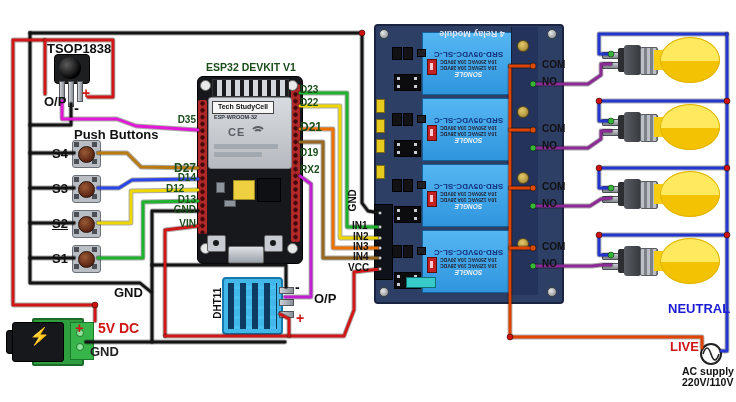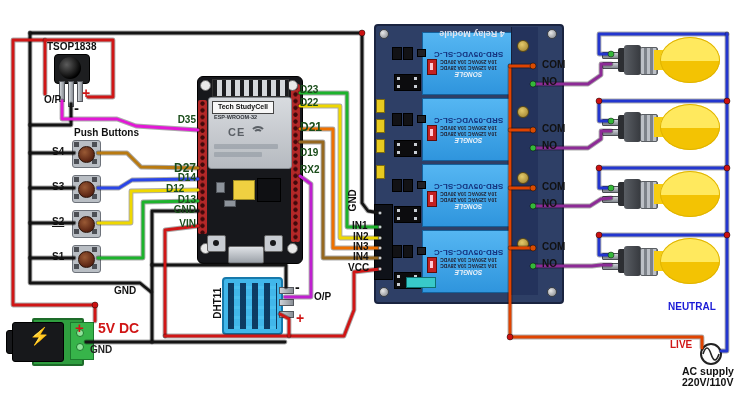--- a/index.html
+++ b/index.html
@@ -1,19 +1,19 @@
 <!DOCTYPE html>
 <html><head>
 <meta charset="utf-8">
 <style>
   html,body{margin:0;padding:0;background:#fff;}
   .canvas{position:relative;width:736px;height:402px;background:#ffffff;overflow:hidden;
           font-family:"Liberation Sans",sans-serif;}
   svg.wires{position:absolute;left:0;top:0;z-index:6;pointer-events:none;}
-  .t{position:absolute;font-weight:bold;color:#111;font-size:10px;line-height:1.05;white-space:nowrap;z-index:8;}
+  .t{position:absolute;font-weight:bold;color:#111;font-size:13px;line-height:1.05;white-space:nowrap;z-index:8;}
   .grn{color:#1a4d1a;}
   .red{color:#d01616;}
   .blue{color:#1b1bd6;}
   .rot180{transform:rotate(180deg);}
   .rotm90{transform:rotate(-90deg);}
   
   .comp{position:absolute;z-index:2;}
   .esp-board{background:#17181c;border:1px solid #000;border-radius:6px;}
   .pinstrip{background:#b32828;background-image:radial-gradient(circle at 4.5px 3.5px,#40090b 1.8px,rgba(0,0,0,0) 2.5px);background-size:9px 6.8px;border-radius:2px;}
   .hole{width:9px;height:9px;border-radius:50%;background:#e9e9e9;border:1px solid #666;}
@@ -98,20 +98,21 @@
     </div>
   <div class="pushbtn" style="left:72px;top:245px;">
       <span class="cap"></span>
     </div>
   <div class="t" style="left:52px;top:147px;">S4</div>
   <div class="t" style="left:52px;top:182px;">S3</div>
   <div class="t" style="left:52px;top:217px;text-decoration:underline;">S2</div>
   <div class="t" style="left:52px;top:252px;">S1</div>
   <div class="t" style="left:114px;top:286px;">GND</div>
 
+  <div class="t grn" style="left:196px;top:62px;width:110px;text-align:center;font-size:10.5px;">ESP32 DEVKIT V1</div>
   <div class="comp esp-board" style="left:197px;top:76px;width:104px;height:186px;"></div>
   <div class="comp pinstrip" style="left:198px;top:100px;width:9px;height:134px;"></div>
   <div class="comp pinstrip" style="left:291px;top:84px;width:9px;height:158px;"></div>
   <div class="comp hole" style="left:200px;top:80px;"></div>
   <div class="comp hole" style="left:287px;top:80px;"></div>
   <div class="comp hole" style="left:200px;top:243px;"></div>
   <div class="comp hole" style="left:287px;top:243px;"></div>
   <div class="comp antenna" style="left:212px;top:79px;width:75px;height:16px;z-index:3;"></div>
   <div class="comp shield" style="left:208px;top:97px;width:82px;height:70px;z-index:3;"></div>
   <div class="comp brandbox" style="left:212px;top:101px;width:60px;height:11px;z-index:4;">Tech StudyCell</div>

